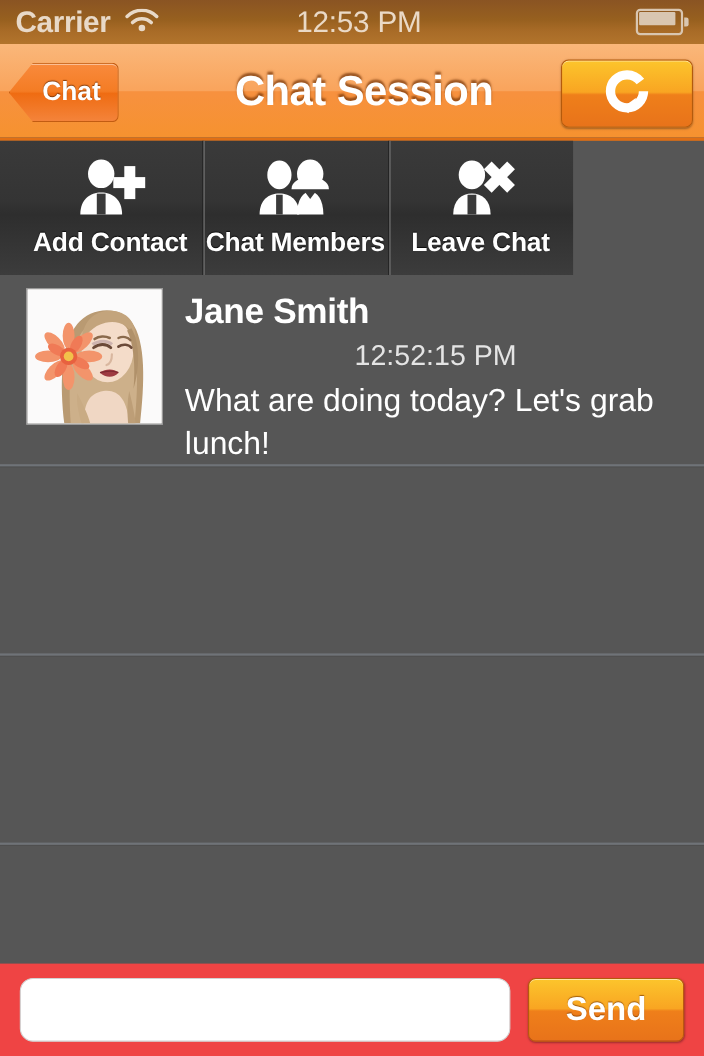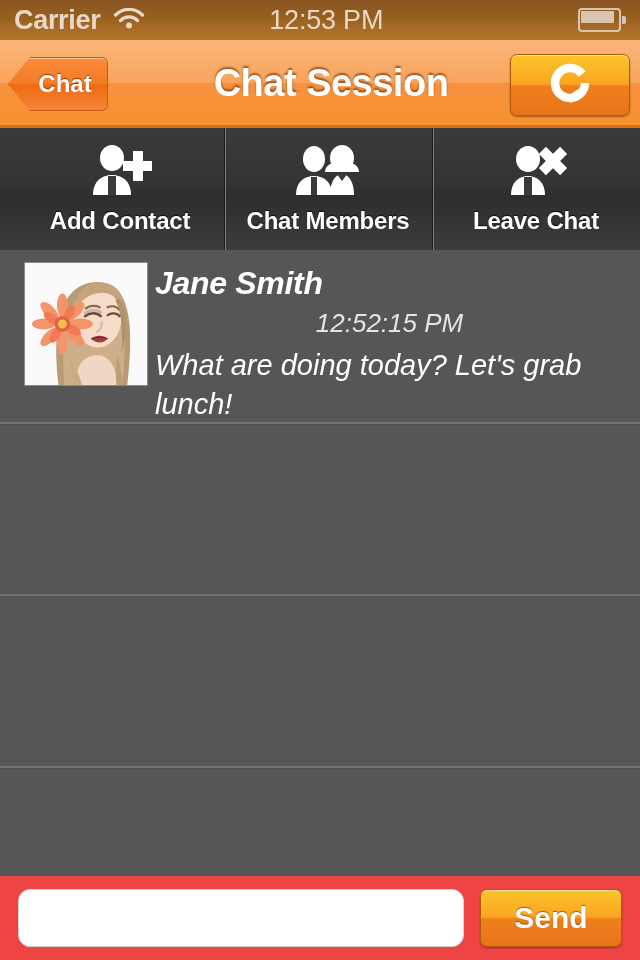--- a/index.html
+++ b/index.html
@@ -61,21 +61,21 @@
   .refresh-button{
     position:absolute; right:10px; top:14px; width:120px; height:62px;
     background:linear-gradient(to bottom,#fcc52c 0%,#f9a522 48%,#ef7f1a 52%,#e8731a 100%);
     border:1px solid #b45a0c; border-radius:7px;
     box-shadow: inset 0 1px 0 rgba(255,255,255,.55), 0 1px 2px rgba(0,0,0,.35);
     display:flex; align-items:center; justify-content:center;
   }
 
   
   .action-toolbar{
-    position:absolute; top:128px; left:0; width:640px; height:122px;
+    position:absolute; top:128px; left:0; width:521px; height:122px;
     background:linear-gradient(to bottom,#3a3a3a 0%,#343434 45%,#2e2e2e 55%,#3c3c3c 100%);
     display:flex;
     padding-left:16px;
   }
   .action-item{
     flex:1; position:relative;
     display:flex; flex-direction:column; align-items:center; justify-content:center;
     gap:6px;
   }
   .action-item + .action-item::before{
@@ -102,21 +102,21 @@
     display:flex; padding:12px 16px 0 24px;
   }
   .chat-row.empty{ height:172px; }
   .avatar{
     width:124px; height:124px; flex:0 0 124px;
     background:#f4f2f0;
     border:1px solid #8a8a8a;
     position:relative; overflow:hidden;
   }
   .avatar svg{ display:block; width:100%; height:100%; }
-  .chat-content{ flex:1; padding-left:7px; padding-top:2px;font-style:italic; }
+  .chat-content{ flex:1; padding-left:20px; padding-top:2px; }
   .chat-sender{
     color:#ffffff; font-size:32px; font-weight:bold; letter-spacing:-0.3px;
     line-height:38px;
   }
   .chat-time{
     color:#e4e4e4; font-size:26px; line-height:34px; margin-top:4px;text-align:center;
   }
   .chat-message{
     color:#ffffff; font-size:29px; line-height:39px; margin-top:6px;
     max-width:430px;

